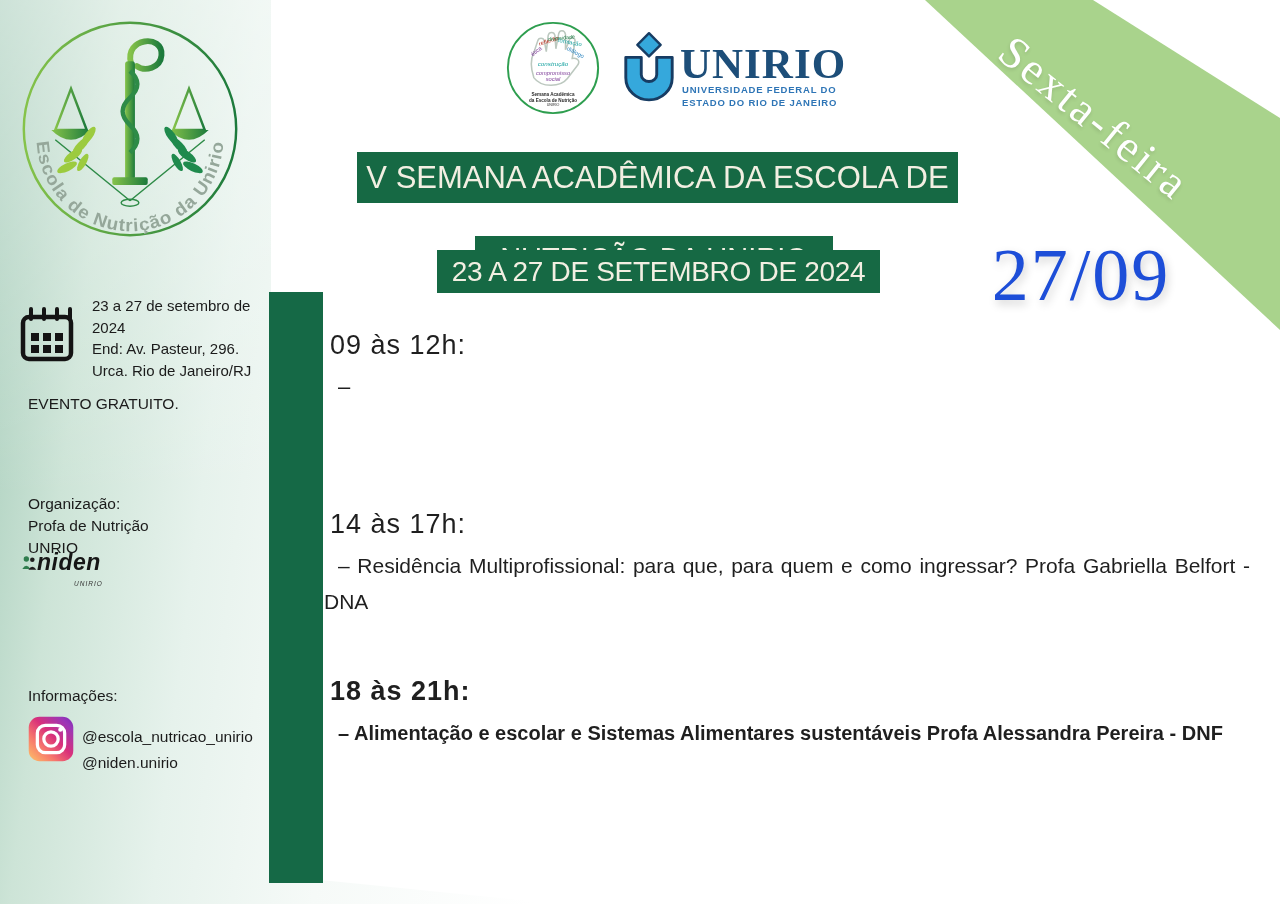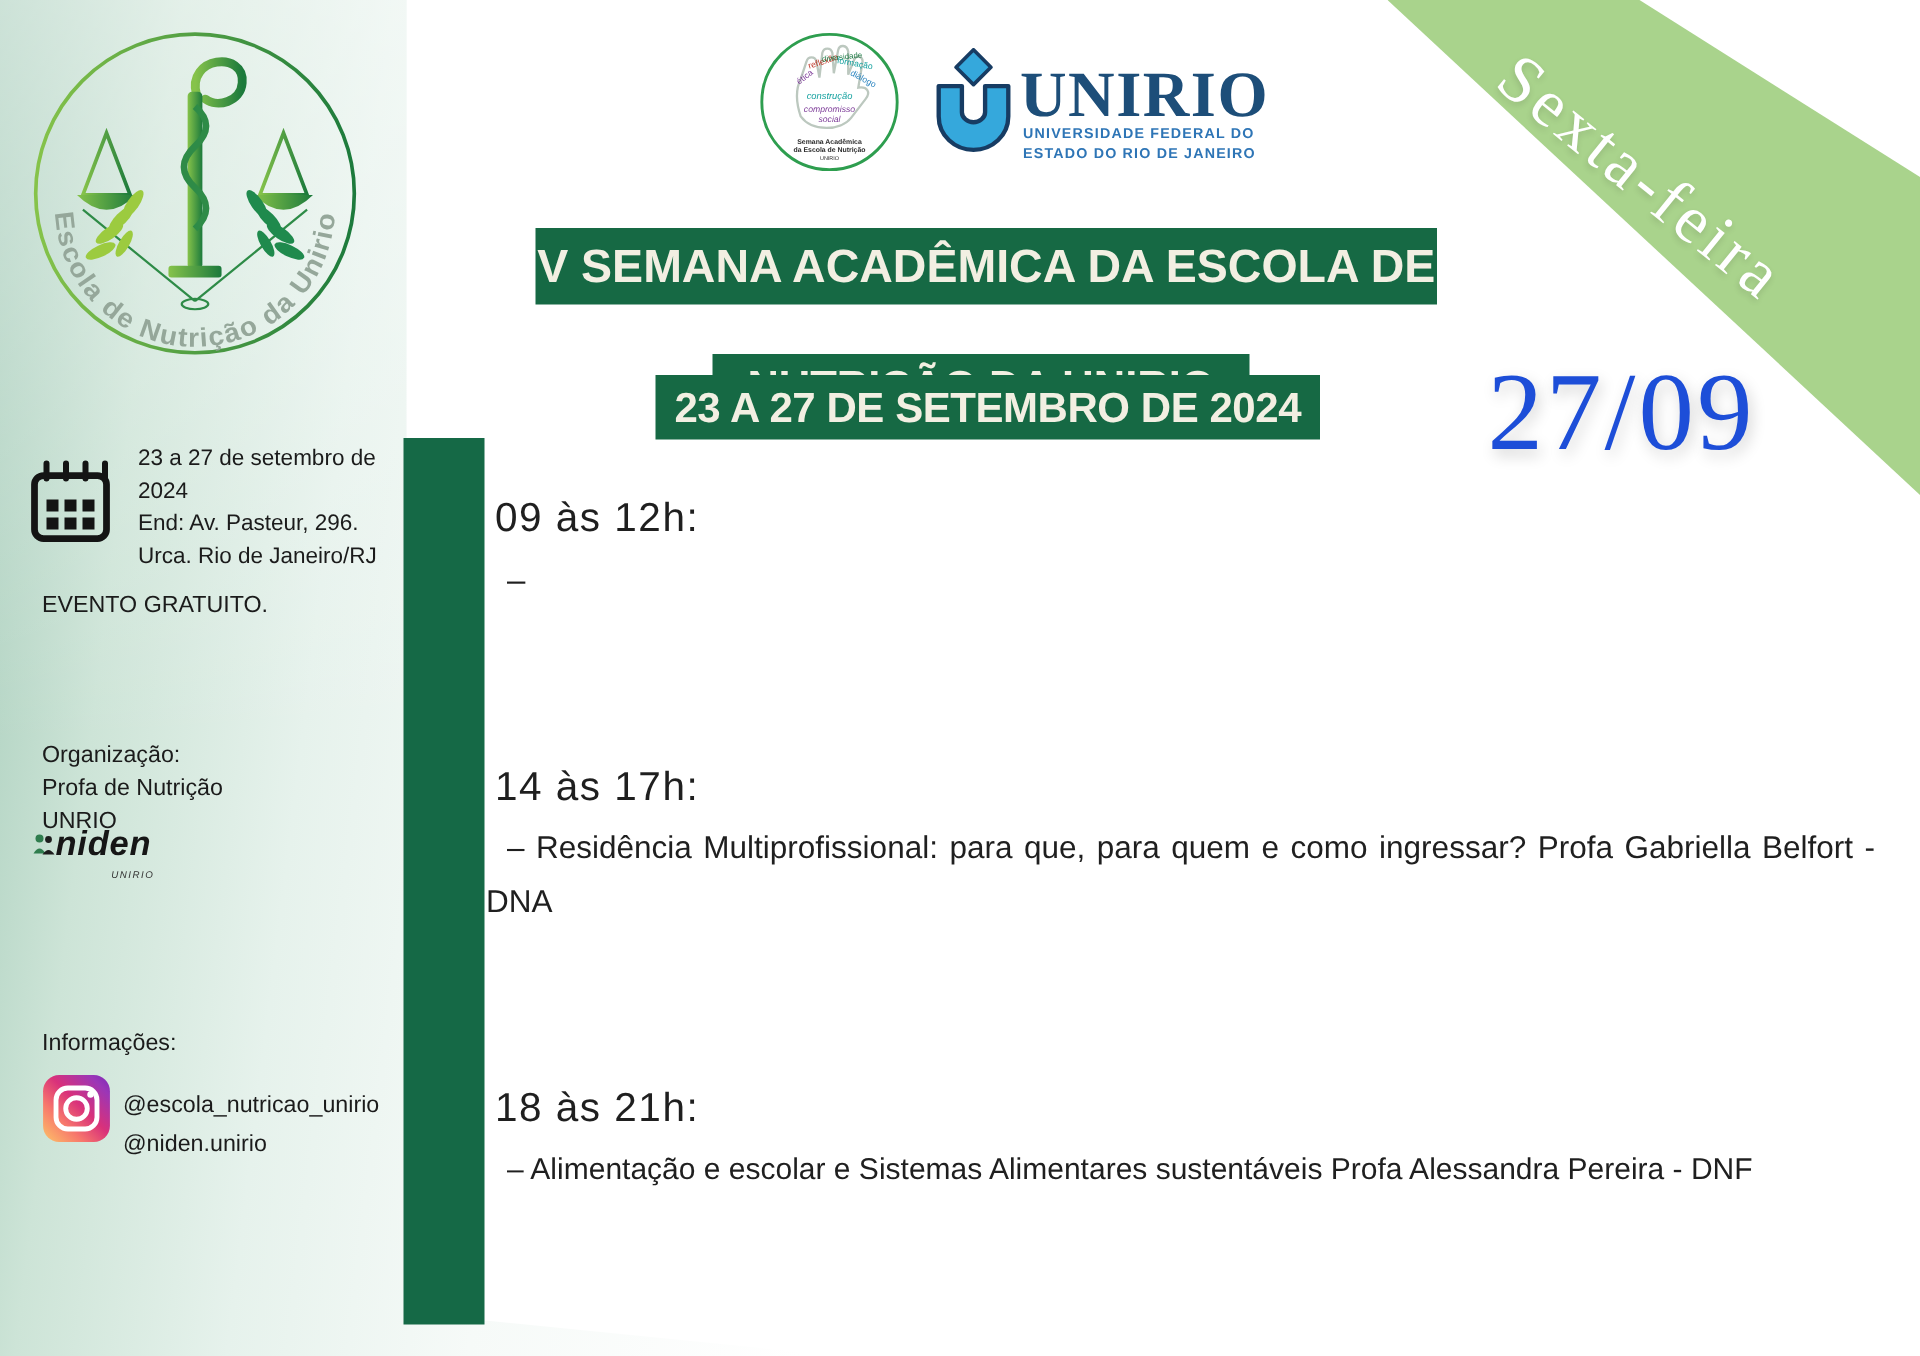--- a/index.html
+++ b/index.html
@@ -40,21 +40,21 @@
   .unirio-icon{position:absolute;left:0;top:2px;}
   .unirio-wordmark{
     position:absolute;left:60px;top:14px;font-family:"Liberation Serif",serif;
     font-weight:bold;font-size:43px;color:#1d4e79;letter-spacing:1px;line-height:40px;
   }
   .unirio-subtitle{
     position:absolute;left:62px;top:53px;font-size:9.5px;font-weight:bold;color:#2e75b6;
     letter-spacing:.8px;line-height:13px;white-space:pre-line;
   }
   
-  .banner{position:absolute;z-index:5;background:#166944;color:#f2efe2;font-weight:bold;
+  .banner{position:absolute;z-index:5;background:#166944;color:#f2efe2;font-weight:normal;
     display:flex;align-items:center;justify-content:center;text-align:left;}
   .banner1{left:357px;top:152px;width:601px;height:51px;font-size:31px;}
   .banner2{left:475px;top:203px;width:358px;height:44px;font-size:29px;margin-top:33px;}
   .banner3{left:437px;top:250px;width:443px;height:43px;font-size:28px;letter-spacing:-0.3px;}
   
   .sidebar-text{color:#1b1b1b;}
   .calendar-icon{position:absolute;z-index:5;left:18px;top:306px;}
   .calendar-text{position:absolute;z-index:5;left:92px;top:295px;width:170px;font-size:15px;line-height:21.5px;}
   .free-event{position:absolute;z-index:5;left:28px;top:395px;font-size:15.5px;}
   .certificate{position:absolute;z-index:5;left:28px;top:432px;font-size:15.5px;line-height:24px;white-space:pre-line;}
@@ -66,21 +66,21 @@
   .info-label{position:absolute;z-index:5;left:28px;top:687px;font-size:15.5px;}
   .instagram-icon{position:absolute;z-index:5;left:28px;top:716px;}
   .ig-handles{position:absolute;z-index:5;left:82px;top:724px;font-size:15.5px;line-height:26px;}
   
   .slot{position:absolute;z-index:5;left:324px;width:926px;color:#1f1f1f;}
   .slot-time{font-size:27px;letter-spacing:1px;margin-left:6px;}
   .slot-items{font-size:21px;line-height:36px;text-align:justify;text-indent:14px;margin-top:8px;}
   .slot1{top:330px;}
   .slot1 .slot-items{font-size:22px;}
   .slot2{top:509px;}
-  .slot3{top:723px;}
+  .slot3{top:676px;font-weight:bold;}
   .slot3 .slot-items{font-size:20px;white-space:nowrap;}
 </style>
 </head>
 <body>
 
 <div class="poster">
 
   <div class="side-gradient"></div>
 
   <div class="ribbon"></div>

